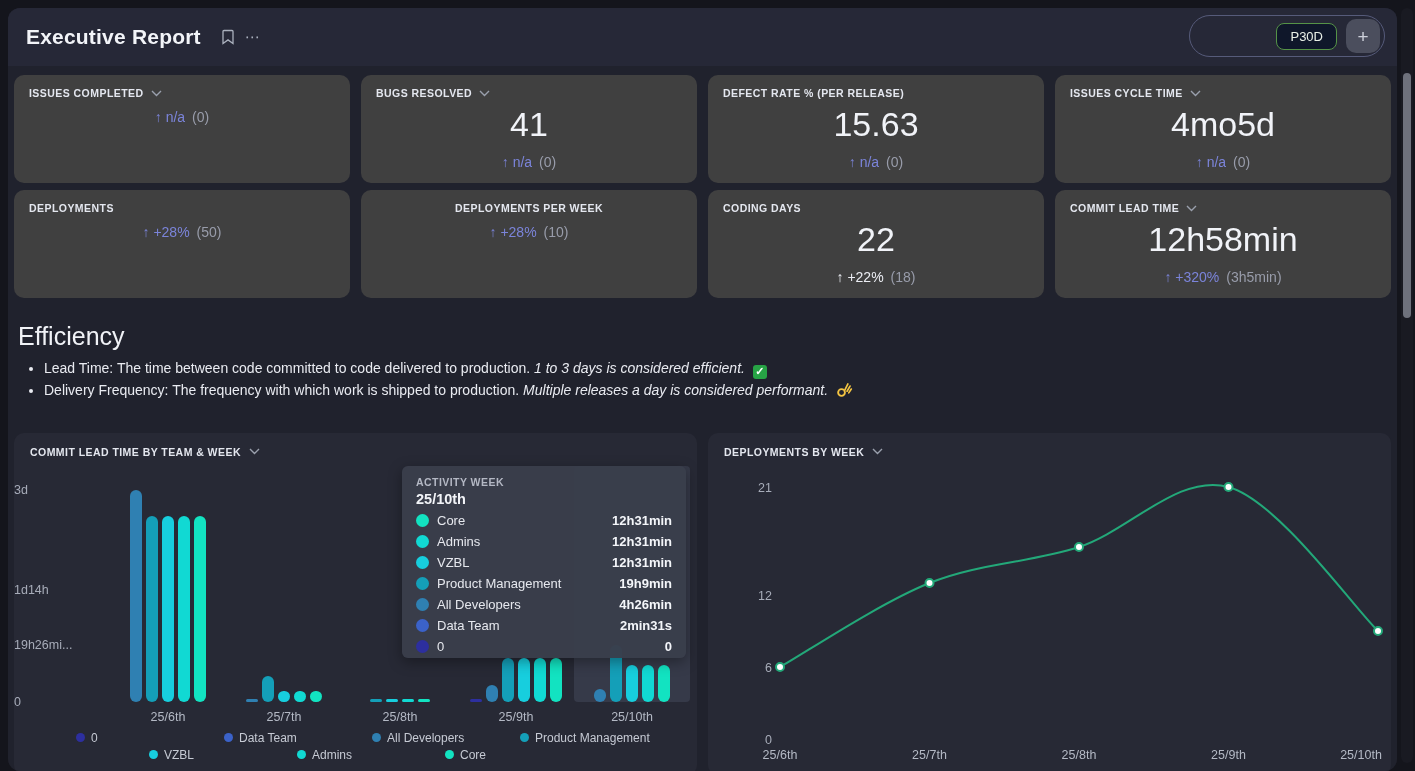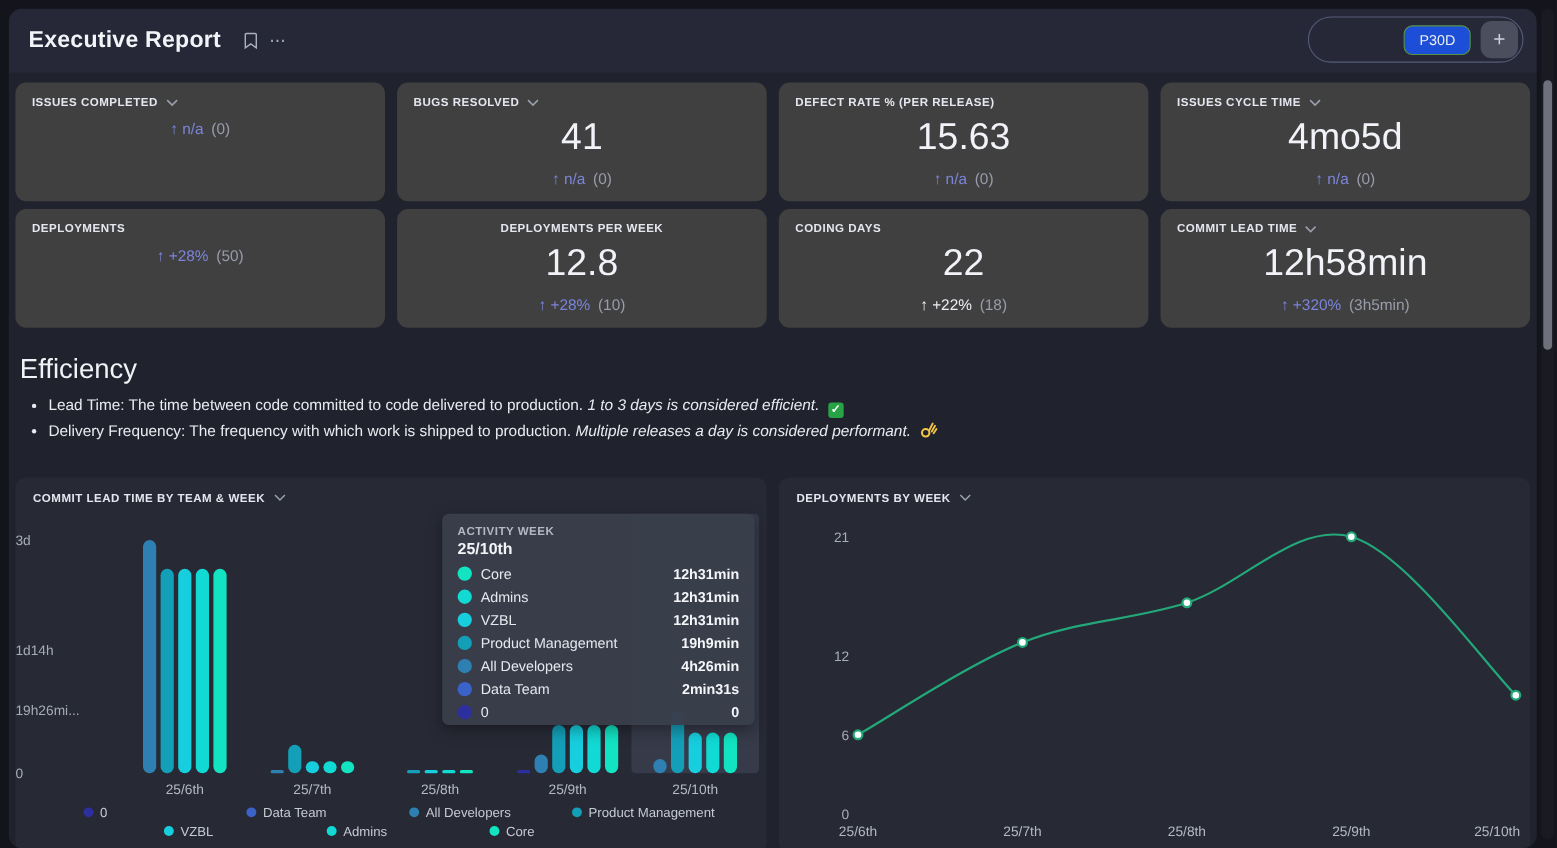--- a/index.html
+++ b/index.html
@@ -5,21 +5,21 @@
   html,body{margin:0;padding:0;background:#14151c;width:1415px;height:771px;overflow:hidden;
     font-family:"Liberation Sans",sans-serif;color:#eceef4;-webkit-font-smoothing:antialiased;}
   .shell{position:absolute;left:8px;top:8px;width:1389px;height:763px;background:#20222d;border-radius:12px;overflow:hidden;}
   
   .header{height:58px;background:#262837;display:flex;align-items:center;padding:0 18px;position:relative;}
   .page-title{font-size:21px;font-weight:bold;color:#f2f4f8;letter-spacing:.2px;}
   .bookmark{margin-left:20px;display:flex;align-items:center;color:#aab0bd;}
   .more-dots{margin-left:10px;color:#aab0bd;font-size:15px;letter-spacing:1px;}
   .range-pill{position:absolute;right:12px;top:7px;width:196px;height:42px;border:1px solid #565b7a;border-radius:21px;
     display:flex;align-items:center;justify-content:flex-end;gap:9px;padding:0 4px;box-sizing:border-box;}
-  .chip{border:1px solid #559347;background:#1d4ed8;color:#e9efe7;font-size:13px;padding:5px 13px;border-radius:8px;}
+  .chip{border:1px solid #559347;background:#0f172a;color:#e9efe7;font-size:13px;padding:5px 13px;border-radius:8px;}
   .plus-btn{width:34px;height:34px;border-radius:10px;background:#4b4e5d;color:#cdd0da;font-size:19px;
     display:flex;align-items:center;justify-content:center;line-height:1;}
   
   .scroll-track{position:absolute;right:2px;top:8px;width:12px;height:755px;background:#191a22;border-radius:6px;}
   .scroll-thumb{position:absolute;left:2px;top:65px;width:8px;height:245px;background:#6e717c;border-radius:4px;}
   
   .kpi-grid{display:grid;grid-template-columns:repeat(4,1fr);gap:7px 11px;margin:9px 6px 0 6px;}
   .kpi-card{background:#404040;border-radius:10px;height:108px;padding:12px 15px;box-sizing:border-box;}
   .kpi-label-row{display:flex;align-items:center;gap:7px;font-size:10.5px;font-weight:bold;letter-spacing:.45px;color:#e4e7ef;}
   .kpi-label-row.center{justify-content:center;}
@@ -124,21 +124,20 @@
     <div class="kpi-card">
       <div class="kpi-label-row">
           <span>DEPLOYMENTS</span>
         </div>
       <div class="kpi-delta"><span>↑</span> <span>+28%</span><span class="base">(50)</span></div>
     </div>
     <div class="kpi-card">
       <div class="kpi-label-row center">
           <span>DEPLOYMENTS PER WEEK</span>
         </div>
-      <div class="kpi-value">12.8</div>
       <div class="kpi-delta"><span>↑</span> <span>+28%</span><span class="base">(10)</span></div>
     </div>
     <div class="kpi-card">
       <div class="kpi-label-row">
           <span>CODING DAYS</span>
         </div>
       <div class="kpi-value">22</div>
       <div class="kpi-delta plain"><span>↑</span> <span>+22%</span><span class="base">(18)</span></div>
     </div>
     <div class="kpi-card">

